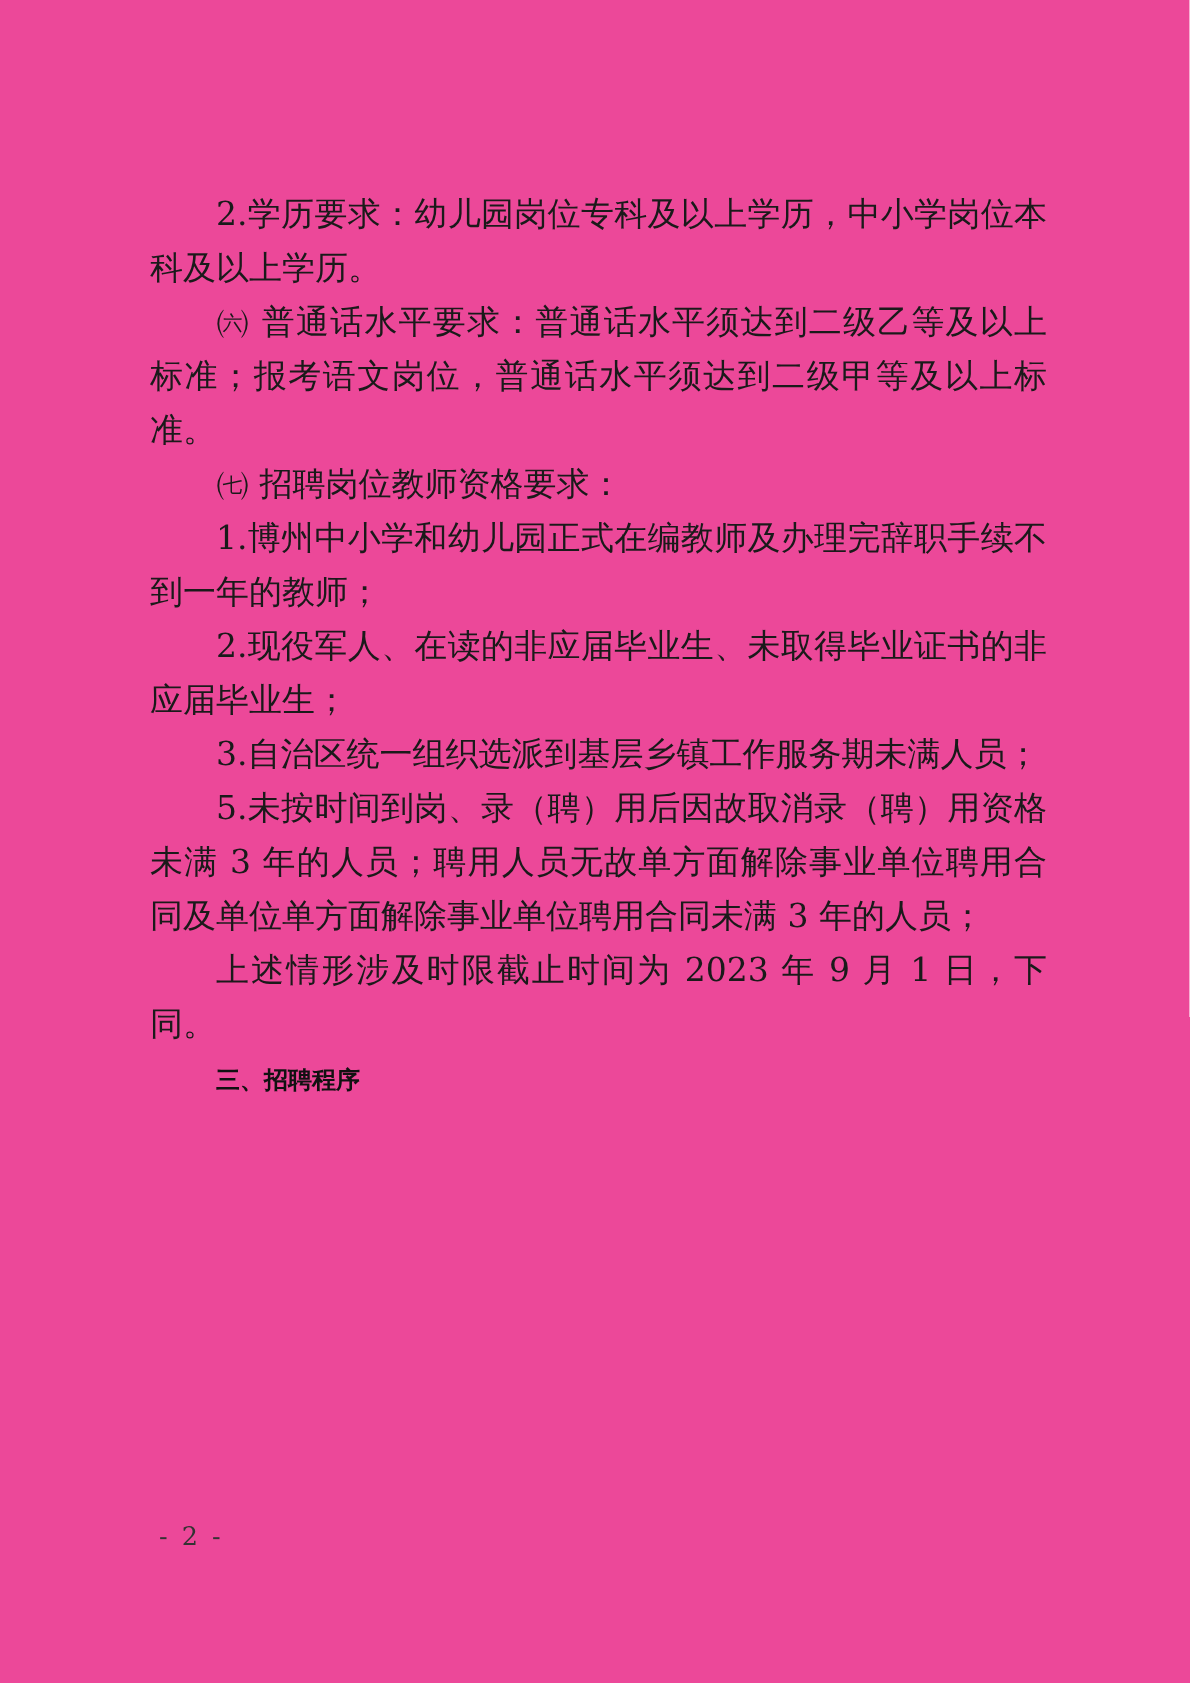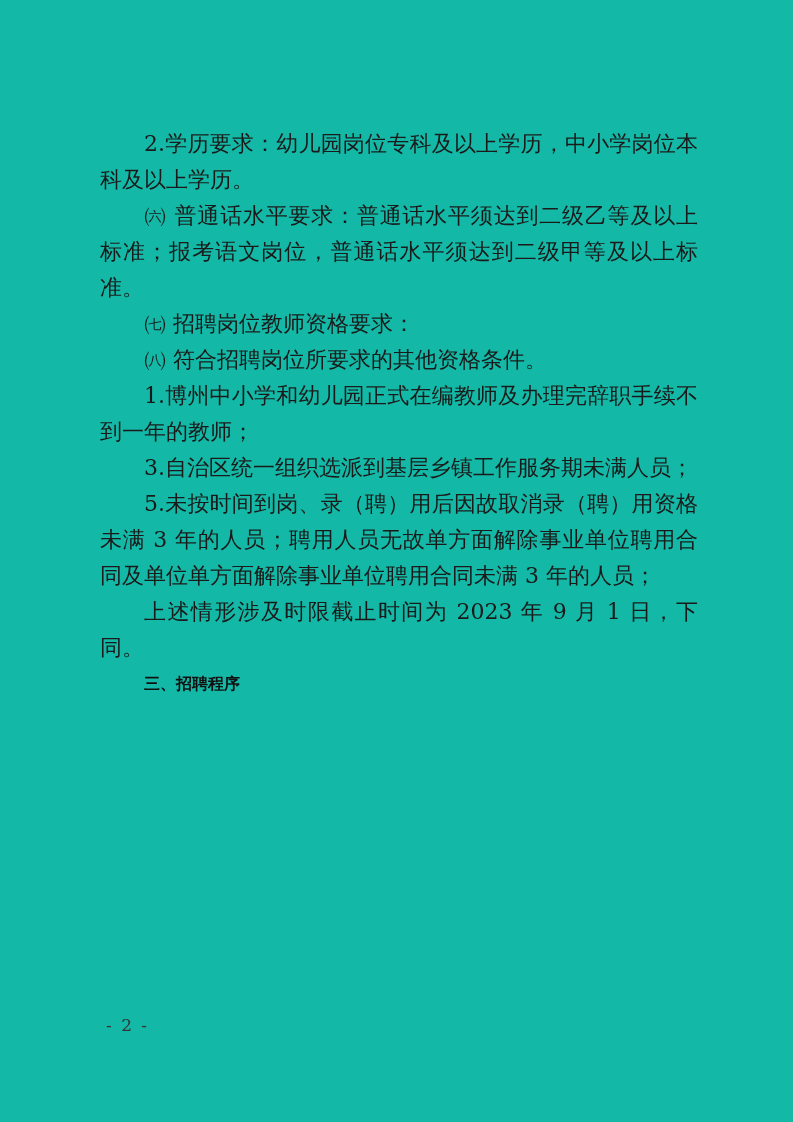--- a/index.html
+++ b/index.html
@@ -4,21 +4,21 @@
 <style>
   html, body {
     margin: 0;
     padding: 0;
     background: #ffffff;
   }
   .page {
     position: relative;
     width: 793px;
     height: 1122px;
-    background: #14b8a6;
+    background: #ec4899;
     overflow: hidden;
     color: #1a1a1a;
   }
   .content {
     position: absolute;
     left: 100px;
     top: 126px;
     width: 598px;
   }
   .content p {
@@ -54,21 +54,21 @@
   }
 </style>
 </head>
 <body>
 
 <div class="page">
   <div class="content" id="doc-body">
       <p class="body">2.学历要求：幼儿园岗位专科及以上学历，中小学岗位本科及以上学历。</p>
       <p class="body">㈥ 普通话水平要求：普通话水平须达到二级乙等及以上标准；报考语文岗位，普通话水平须达到二级甲等及以上标准。</p>
       <p class="body">㈦ 招聘岗位教师资格要求：</p>
-      <p class="body">㈧ 符合招聘岗位所要求的其他资格条件。</p>
       <p class="body">1.博州中小学和幼儿园正式在编教师及办理完辞职手续不到一年的教师；</p>
+      <p class="body">2.现役军人、在读的非应届毕业生、未取得毕业证书的非应届毕业生；</p>
       <p class="body">3.自治区统一组织选派到基层乡镇工作服务期未满人员；</p>
       <p class="body">5.未按时间到岗、录（聘）用后因故取消录（聘）用资格未满 3 年的人员；聘用人员无故单方面解除事业单位聘用合同及单位单方面解除事业单位聘用合同未满 3 年的人员；</p>
       <p class="body">上述情形涉及时限截止时间为 2023 年 9 月 1 日，下同。</p>
       <p class="heading">三、招聘程序</p>
     </div>
   <div class="page-number">- 2 -</div>
 </div>
 
 </body></html>

